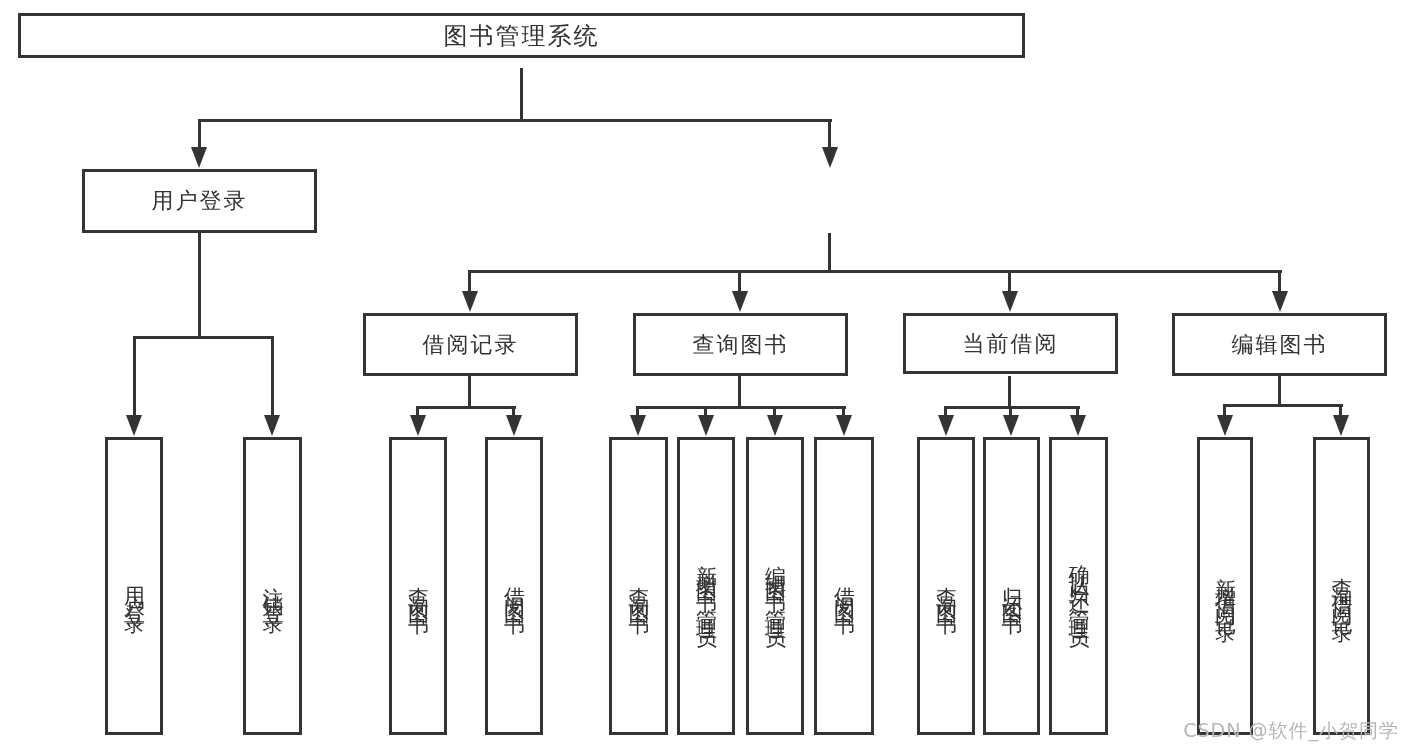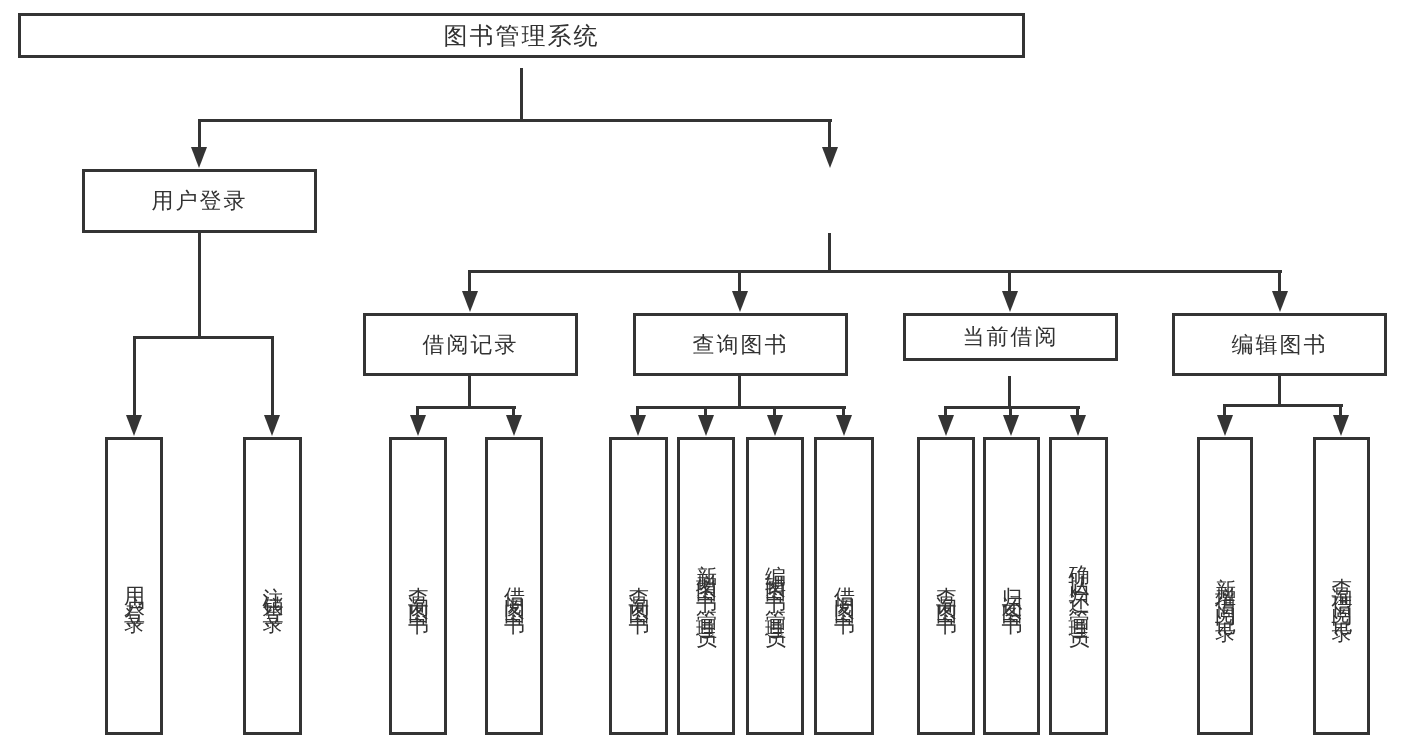--- a/index.html
+++ b/index.html
@@ -53,21 +53,21 @@
 <body>
 
 <div class="canvas">
 
   <div class="box root-box" style="left:18px;top:13px;width:1007px;height:45px;">图书管理系统</div>
 
   <div class="box" style="left:82px;top:169px;width:235px;height:64px;">用户登录</div>
 
   <div class="box" style="left:363px;top:313px;width:215px;height:63px;">借阅记录</div>
   <div class="box" style="left:633px;top:313px;width:215px;height:63px;">查询图书</div>
-  <div class="box" style="left:903px;top:313px;width:215px;height:48px;">当前借阅</div>
+  <div class="box" style="left:903px;top:313px;width:215px;height:61px;">当前借阅</div>
   <div class="box" style="left:1172px;top:313px;width:215px;height:63px;">编辑图书</div>
 
   <div class="box vbox" style="left:105px;top:437px;width:58px;height:298px;">用户登录</div>
   <div class="box vbox" style="left:243px;top:437px;width:59px;height:298px;">注销登录</div>
   <div class="box vbox" style="left:389px;top:437px;width:58px;height:298px;">查询图书</div>
   <div class="box vbox" style="left:485px;top:437px;width:58px;height:298px;">借阅图书</div>
   <div class="box vbox" style="left:609px;top:437px;width:59px;height:298px;">查询图书</div>
   <div class="box vbox" style="left:677px;top:437px;width:58px;height:298px;">新增图书（管理员）</div>
   <div class="box vbox" style="left:746px;top:437px;width:58px;height:298px;">编辑图书（管理员）</div>
   <div class="box vbox" style="left:814px;top:437px;width:60px;height:298px;">借阅图书</div>
@@ -129,14 +129,15 @@
   <div class="arrow" style="left:1003px;top:415px;"></div>
   <div class="arrow" style="left:1070px;top:415px;"></div>
 
   <div class="vline" style="left:1278px;top:376px;height:31px;"></div>
   <div class="hline" style="left:1223px;top:404px;width:120px;"></div>
   <div class="vline" style="left:1223px;top:404px;height:14px;"></div>
   <div class="vline" style="left:1339px;top:404px;height:14px;"></div>
   <div class="arrow" style="left:1217px;top:415px;"></div>
   <div class="arrow" style="left:1333px;top:415px;"></div>
 
+  <div class="watermark">CSDN @软件_小贺同学</div>
 
 </div>
 
 </body></html>

